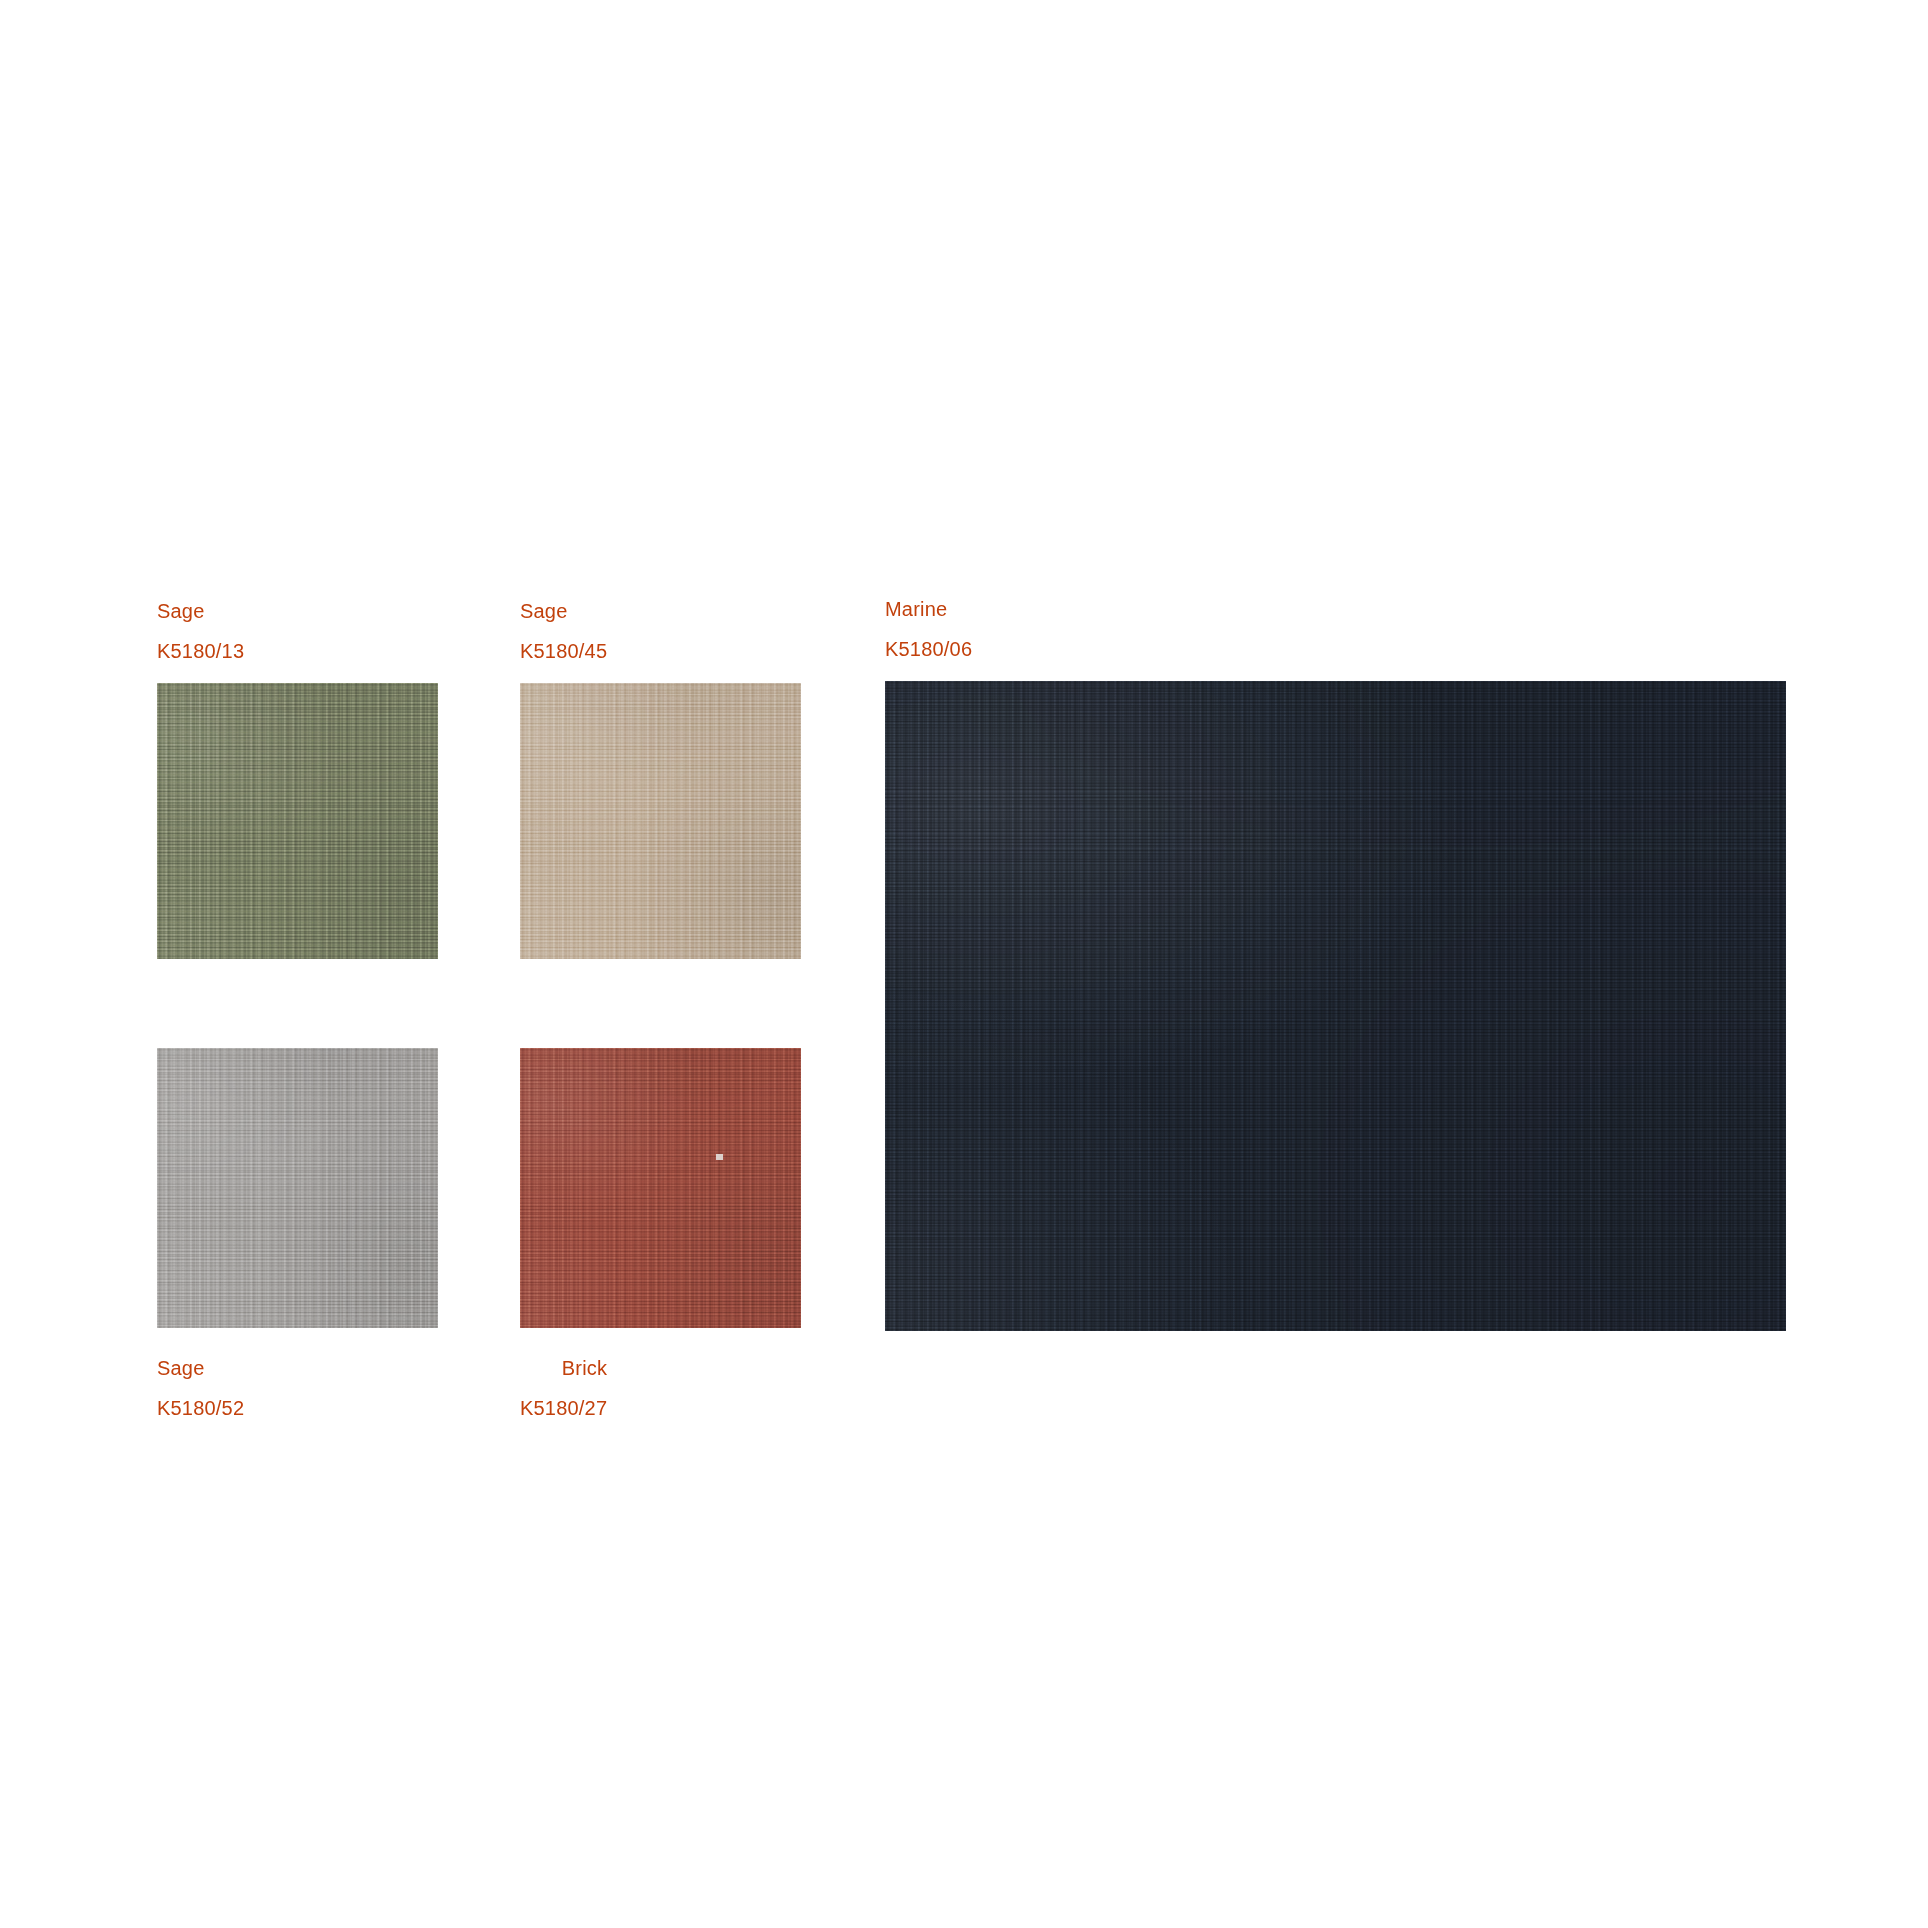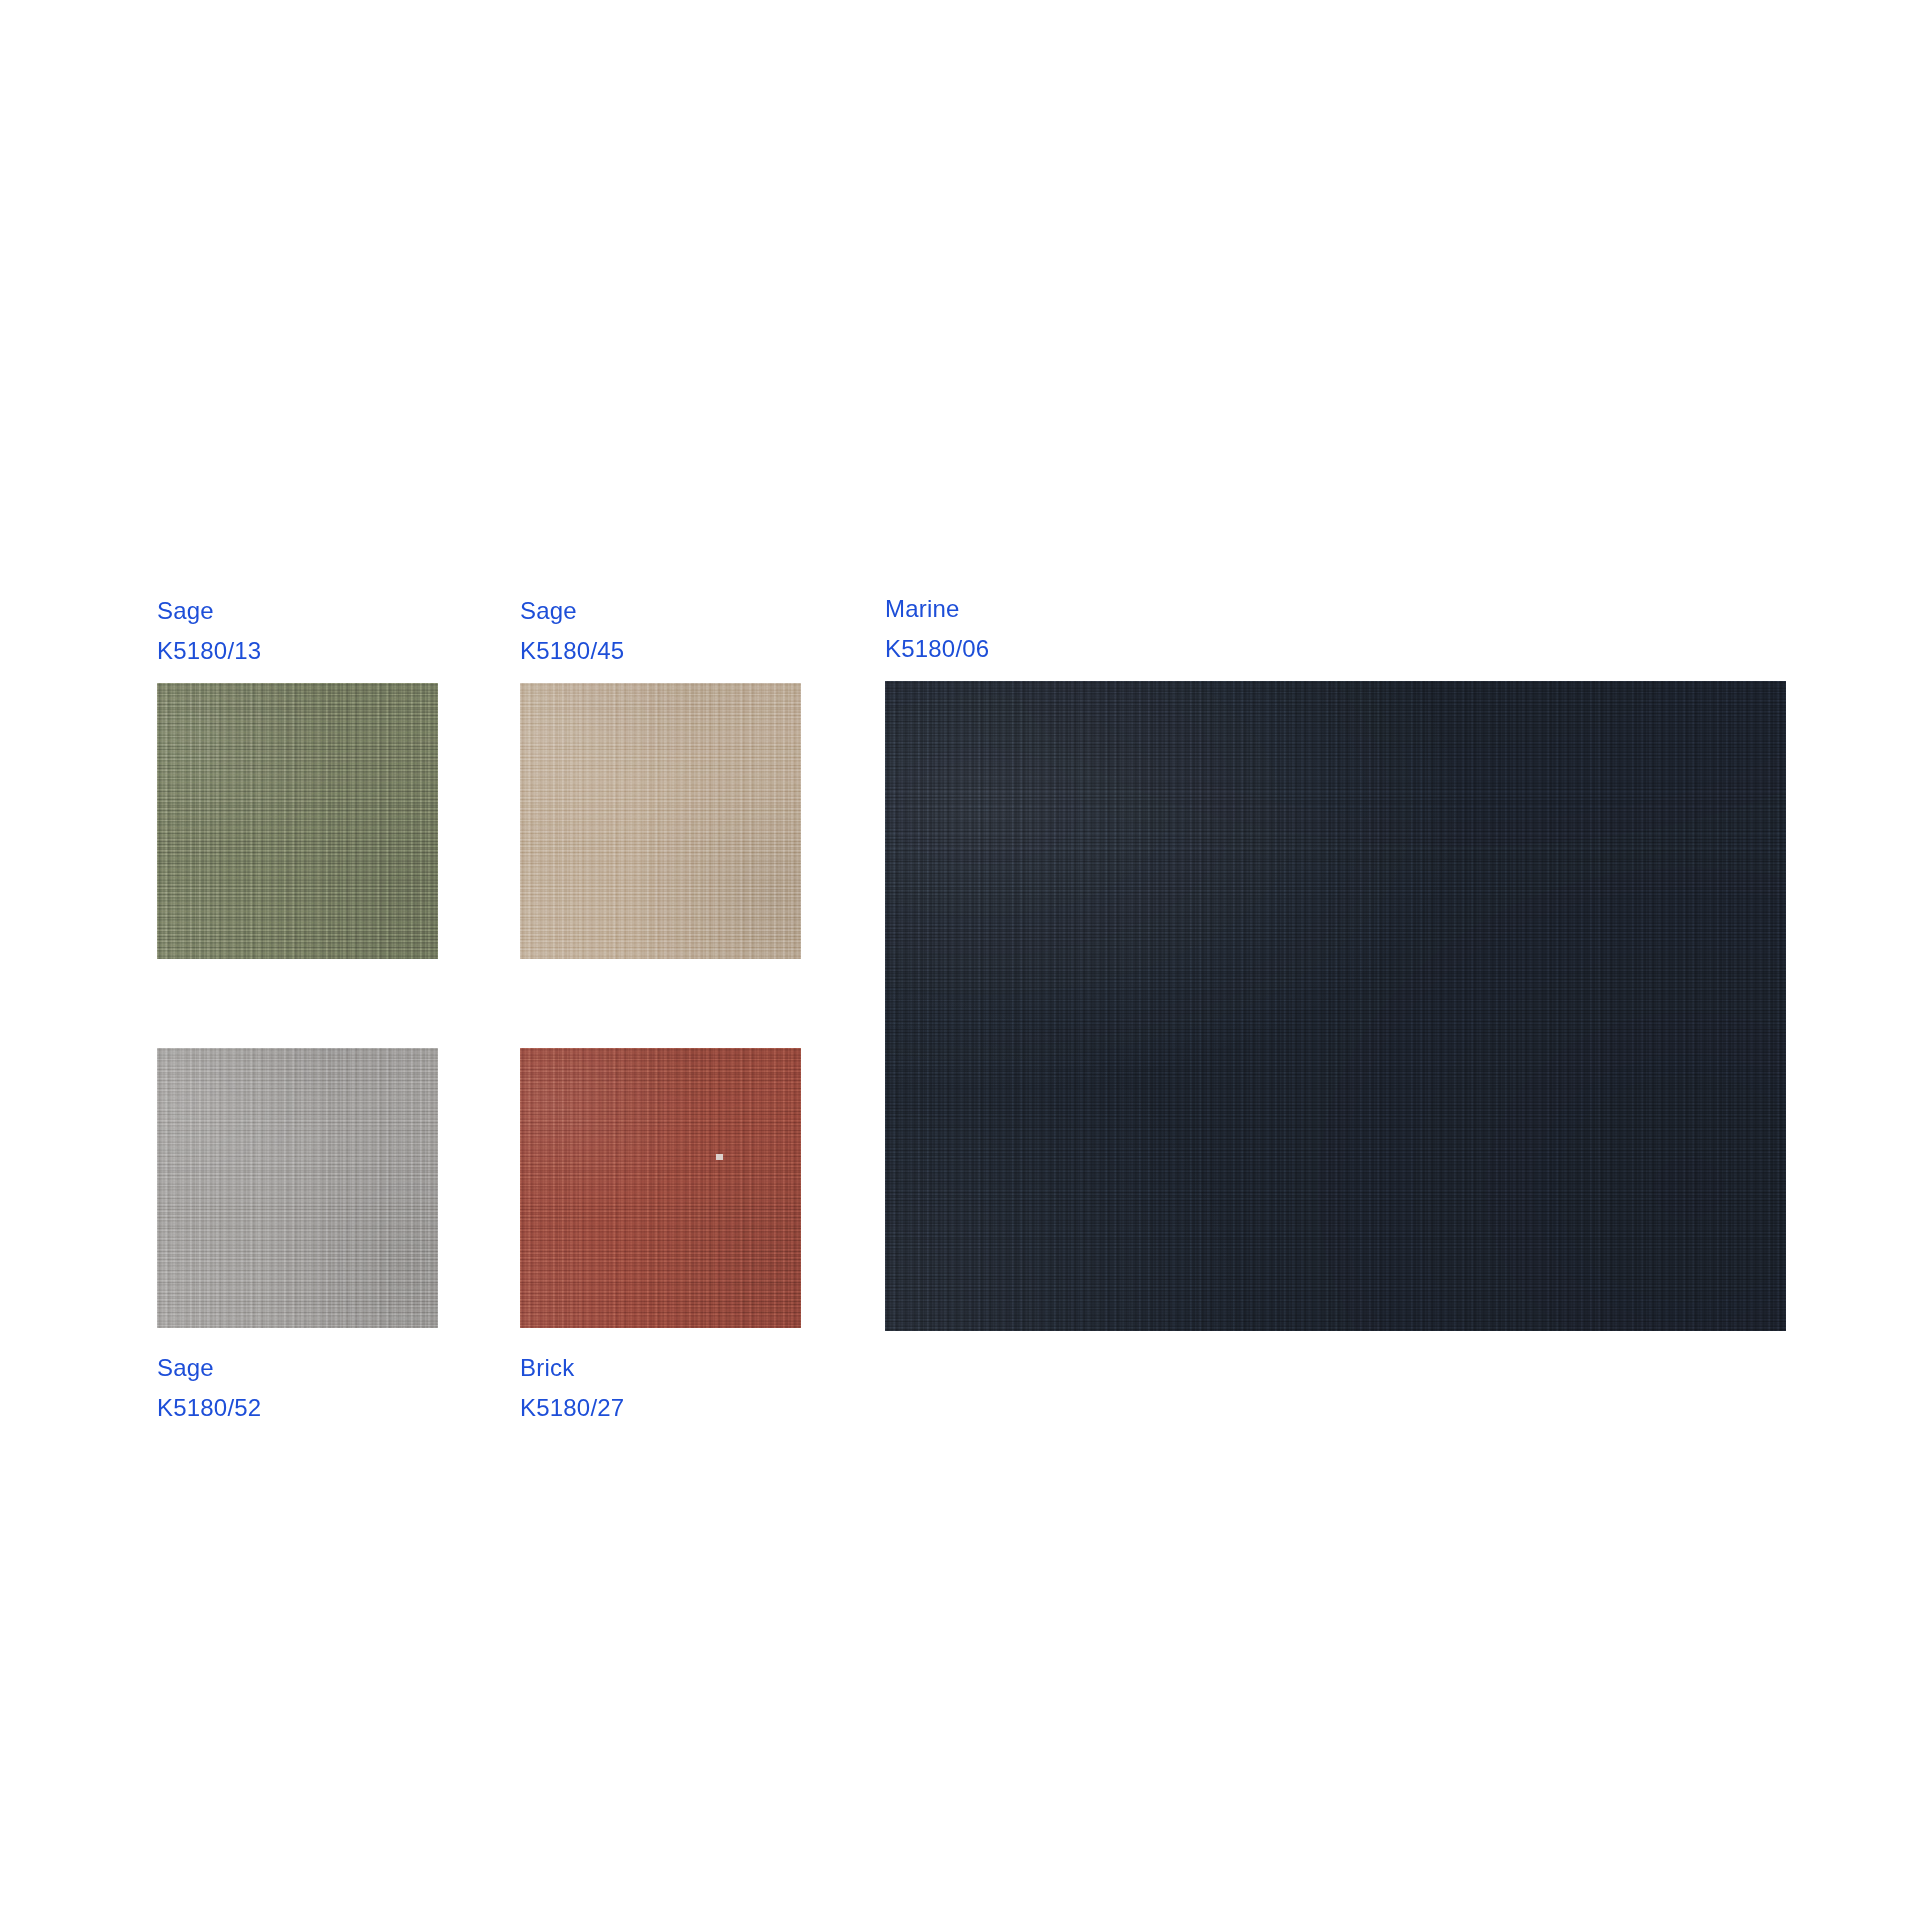--- a/index.html
+++ b/index.html
@@ -18,22 +18,22 @@
     position: relative;
     width: 1928px;
     height: 1928px;
     background: #ffffff;
     overflow: hidden;
   }
 
   
   .label {
     position: absolute;
-    color: #1d4ed8;
-    font-size: 24px;
+    color: #c2410c;
+    font-size: 20px;
     line-height: 40px;
     letter-spacing: 0.2px;
     white-space: nowrap;
     font-weight: 400;
   }
   .label .name,
   .label .code {
     display: block;
   }
 
@@ -174,21 +174,21 @@
   </div>
 
   <div class="swatch" style="left:520px; top:1048px; width:281px; height:280px;">
     <div class="base" style="background:#9e4f42;"></div>
     <div class="cloud"></div>
     <div class="weave-v"></div>
     <div class="weave-h"></div>
     <div class="slub"></div>
     <div class="fleck" style="left:196px; top:106px;"></div>
   </div>
-  <div class="label" style="left:520px; top:1348px;">
+  <div class="label" style="left:520px; top:1348px;text-align:right;">
     <span class="name">Brick</span>
     <span class="code">K5180/27</span>
   </div>
 
   <div class="label" style="left:885px; top:589px;">
     <span class="name">Marine</span>
     <span class="code">K5180/06</span>
   </div>
   <div class="swatch" style="left:885px; top:681px; width:901px; height:650px;">
     <div class="base" style="background:#1e2530;"></div>

